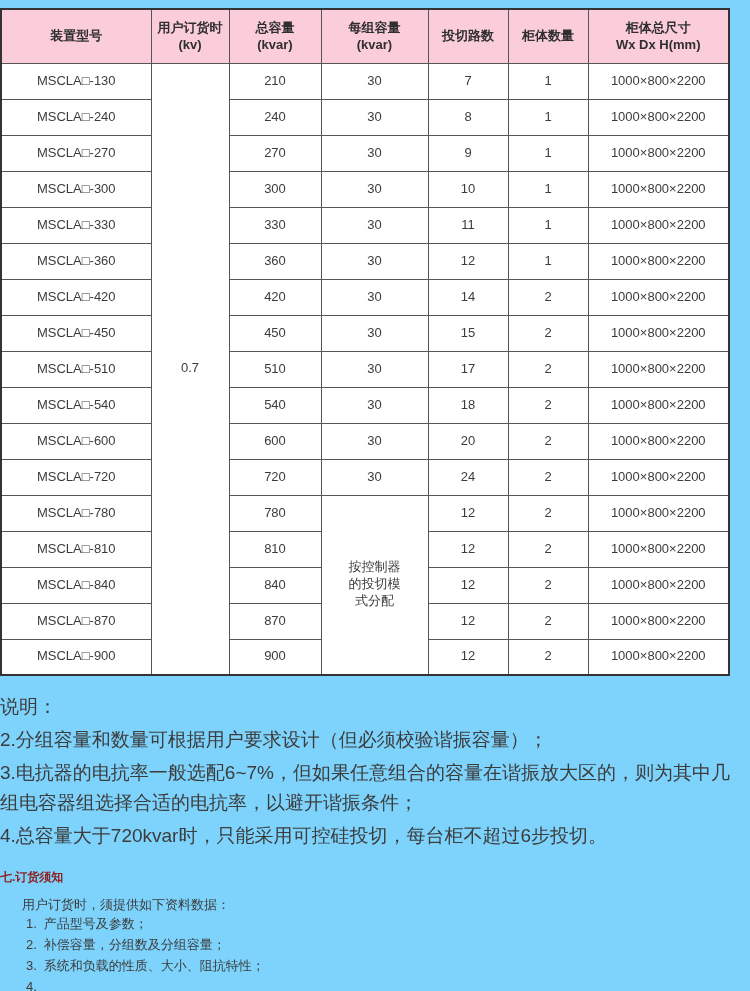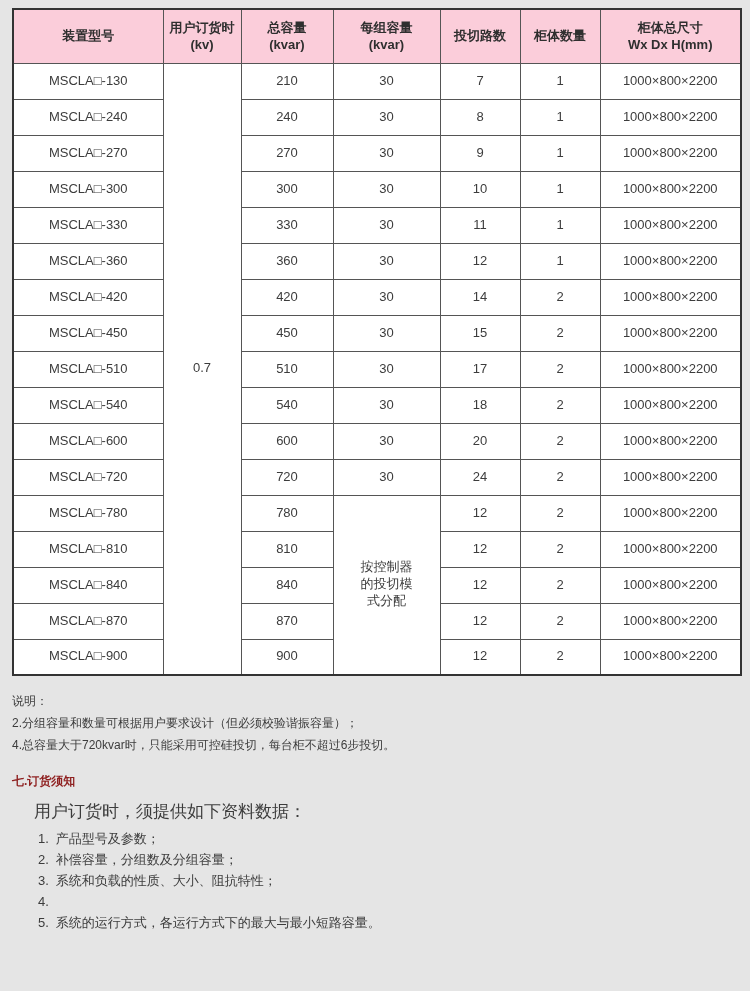--- a/index.html
+++ b/index.html
@@ -5,22 +5,22 @@
   * { box-sizing: border-box; }
   body {
     margin: 0;
     background: #ffffff;
     font-family: "Liberation Sans", "DejaVu Sans", sans-serif;
     color: #3c3c3c;
   }
   .page {
     width: 750px;
     height: 991px;
-    padding: 8px 10px 0 12px;
-    background: #e5e5e5;
+    padding: 8px 10px 0 0;
+    background: #7dd3fc;
     overflow: hidden;
   }
   table.spec-table {
     border-collapse: collapse;
     table-layout: fixed;
     width: 728px;
     border: 2px solid #333333;
   }
   table.spec-table th,
   table.spec-table td {
@@ -39,36 +39,35 @@
     line-height: 1.35;
     color: #2f2f2f;
   }
   table.spec-table tbody td {
     height: 36px;
     line-height: 1.3;
     background: #ffffff;
   }
   .notes {
     margin-top: 16px;
-    font-size: 12px;
+    font-size: 19px;
     line-height: 1.58;
     color: #3c3c3c;
   }
   .note-line { margin: 3px 0; }
   .order { margin-top: 18px; }
   .order-title {
     font-size: 12px;
     font-weight: bold;
     color: #8e1f1f;
     margin: 0 0 10px 0;
   }
   .order-intro {
-    font-size: 17px;
+    font-size: 13px;
     padding-left: 22px;
-    margin-bottom: 6px;
   }
   .order-item {
     display: flex;
     gap: 7px;
     font-size: 13px;
     padding-left: 26px;
     line-height: 20px;
     margin-bottom: 1px;
   }
   .order-num { flex: 0 0 auto; }
@@ -238,20 +237,21 @@
           <td>12</td>
           <td>2</td>
           <td>1000×800×2200</td>
         </tr>
       </tbody>
   </table>
 
   <div class="notes">
     <div class="note-line">说明：</div>
     <div class="note-line">2.分组容量和数量可根据用户要求设计（但必须校验谐振容量）；</div>
+    <div class="note-line">3.电抗器的电抗率一般选配6~7%，但如果任意组合的容量在谐振放大区的，则为其中几组电容器组选择合适的电抗率，以避开谐振条件；</div>
     <div class="note-line">4.总容量大于720kvar时，只能采用可控硅投切，每台柜不超过6步投切。</div>
   </div>
 
   <div class="order">
     <h2 class="order-title">七.订货须知</h2>
     <div class="order-intro">用户订货时，须提供如下资料数据：</div>
     <div class="order-item">
       <span class="order-num">1.</span>
       <span>产品型号及参数；</span>
     </div>

